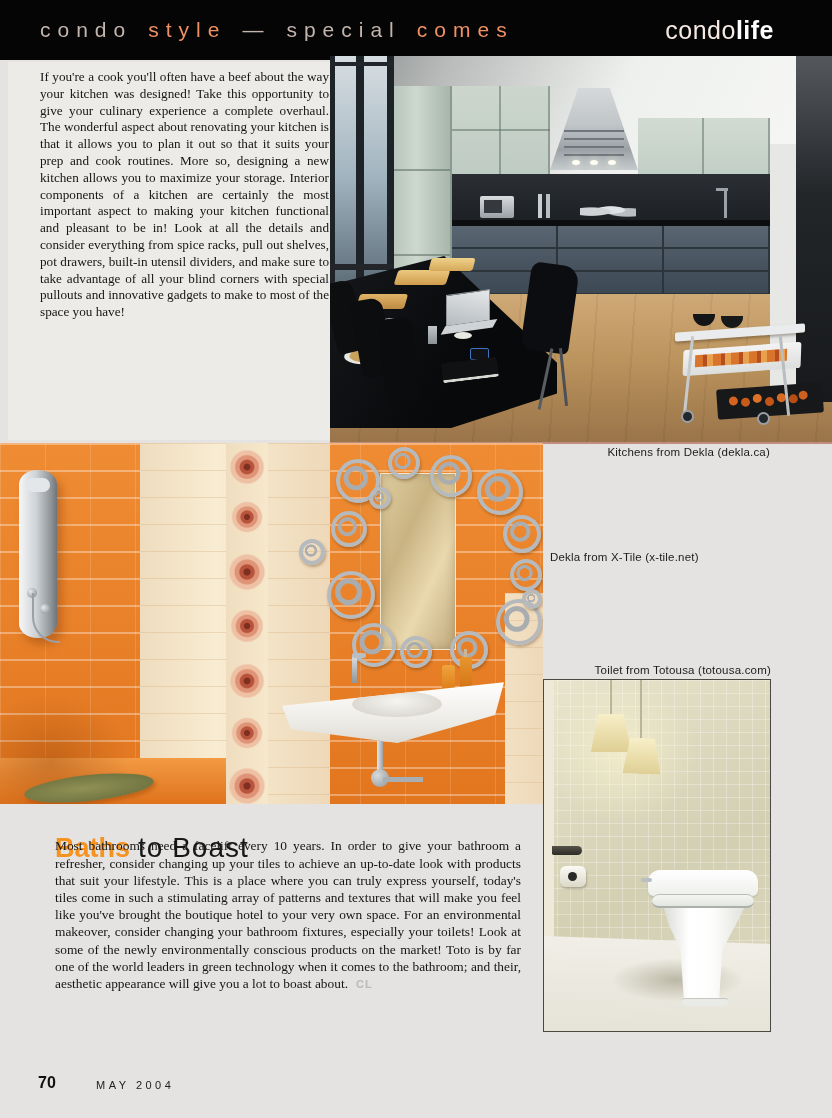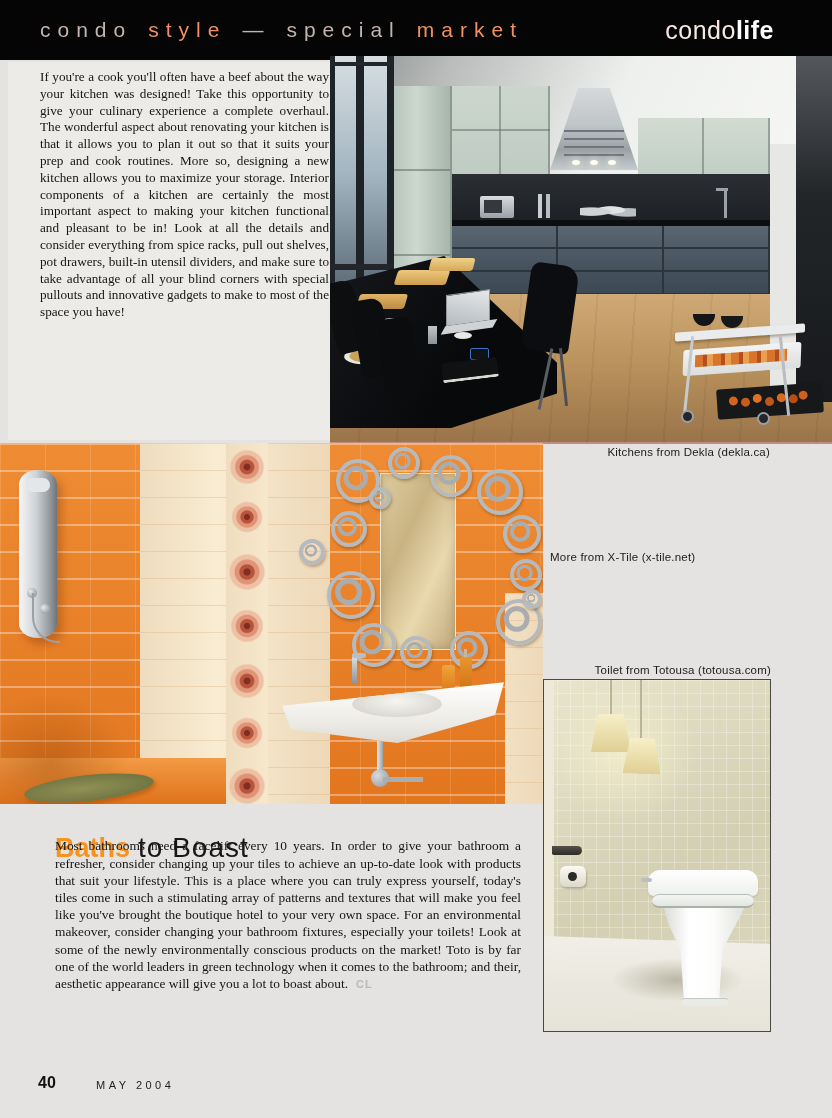--- a/index.html
+++ b/index.html
@@ -58,21 +58,21 @@
 <body>
 
 <div class="page">
 
   <header class="masthead">
     <div class="mast-left">
       <span class="w-gray">condo</span>
       <span class="w-orange">style</span>
       <span class="w-gray">—</span>
       <span class="w-gray">special</span>
-      <span class="w-orange">market</span>
+      <span class="w-orange">comes</span>
     </div>
     <div class="brand">
       <span class="b1">condo</span><span class="b2">life</span>
     </div>
   </header>
 
   <section class="panel">
     <p class="kitchen-body">If you're a cook you'll often have a beef about the way your kitchen was designed! Take this opportunity to give your culinary experience a complete overhaul. The wonderful aspect about renovating your kitchen is that it allows you to plan it out so that it suits your prep and cook routines. More so, designing a new kitchen allows you to maximize your storage. Interior components of a kitchen are certainly the most important aspect to making your kitchen functional and pleasant to be in! Look at all the details and consider everything from spice racks, pull out shelves, pot drawers, built-in utensil dividers, and make sure to take advantage of all your blind corners with special pullouts and innovative gadgets to make to most of the space you have!</p>
   </section>
 
@@ -142,21 +142,21 @@
         <div class="abs" style="left:12px;top:8px;width:9px;height:9px;border-radius:50%;background:#d4641f;box-shadow:12px 2px 0 #c75b1a,24px -1px 0 #dd7227,36px 3px 0 #c35417,48px 0 0 #d86a22,60px 2px 0 #b94e14,70px -1px 0 #d06020;"></div>
       </div>
       <div class="abs" style="left:22px;top:30px;width:3px;height:80px;background:#c6cacc;transform:rotate(6deg);"></div>
       <div class="abs" style="left:118px;top:30px;width:3px;height:80px;background:#b9bdc0;transform:rotate(-6deg);"></div>
       <div class="abs" style="left:16px;top:104px;width:13px;height:13px;border-radius:50%;border:2px solid #9aa0a4;background:#23262a;box-sizing:border-box;"></div>
       <div class="abs" style="left:92px;top:106px;width:13px;height:13px;border-radius:50%;border:2px solid #9aa0a4;background:#23262a;box-sizing:border-box;"></div>
     </div>
   </div>
 
   <div class="caption" style="left:540px;top:446px;width:230px;text-align:right;">Kitchens from Dekla (dekla.ca)</div>
-  <div class="caption" style="left:550px;top:551px;">More from X-Tile (x-tile.net)</div>
+  <div class="caption" style="left:550px;top:551px;">Dekla from X-Tile (x-tile.net)</div>
   <div class="caption" style="left:540px;top:664px;width:231px;text-align:right;">Toilet from Totousa (totousa.com)</div>
 
   <div class="bath-photo">
     <div class="abs" style="left:0;top:0;width:543px;height:361px;background:repeating-linear-gradient(180deg,rgba(255,255,255,.35) 0 2px,rgba(255,255,255,0) 2px 27px),repeating-linear-gradient(90deg,rgba(255,255,255,.14) 0 1px,rgba(255,255,255,0) 1px 45px),linear-gradient(180deg,#ef8c33,#e2761f);"></div>
     <div class="abs" style="left:140px;top:0;width:190px;height:361px;background:repeating-linear-gradient(180deg,rgba(205,160,105,.28) 0 1px,rgba(0,0,0,0) 1px 27px),linear-gradient(90deg,#efdcbe,#f8ecd2 40%,#eed8b8);"></div>
     <div class="abs" style="left:226px;top:0;width:42px;height:361px;background:linear-gradient(90deg,#f0ddbf,#f6e8cc);">
       <div class="rose" style="left:1px;top:4px;width:40px;height:40px;"></div>
       <div class="rose" style="left:3px;top:56px;width:36px;height:36px;transform:rotate(40deg);"></div>
       <div class="rose" style="left:0;top:108px;width:42px;height:42px;transform:rotate(90deg);"></div>
       <div class="rose" style="left:2px;top:164px;width:38px;height:38px;transform:rotate(150deg);"></div>
@@ -235,16 +235,16 @@
       <div class="abs" style="left:8px;top:6px;width:9px;height:9px;border-radius:50%;background:#2a2a26;"></div>
     </div>
   </div>
 
   <h2 class="baths-title" style="margin:0;">
     <span class="t-hl" style="font-size:27px;">Baths</span>
     <span class="t-rest" style="font-size:28px;">to Boast</span>
   </h2>
   <p class="baths-body"><span>Most bathrooms need a facelift every 10 years. In order to give your bathroom a refresher, consider changing up your tiles to achieve an up-to-date look with products that suit your lifestyle. This is a place where you can truly express yourself, today's tiles come in such a stimulating array of patterns and textures that will make you feel like you've brought the boutique hotel to your very own space. For an environmental makeover, consider changing your bathroom fixtures, especially your toilets! Look at some of the newly environmentally conscious products on the market! Toto is by far one of the world leaders in green technology when it comes to the bathroom; and their, aesthetic appearance will give you a lot to boast about.</span><span class="endmark">CL</span></p>
 
-  <div class="footer-pagenum">40</div>
+  <div class="footer-pagenum">70</div>
   <div class="footer-issue">MAY 2004</div>
 
 </div>
 
 </body></html>

